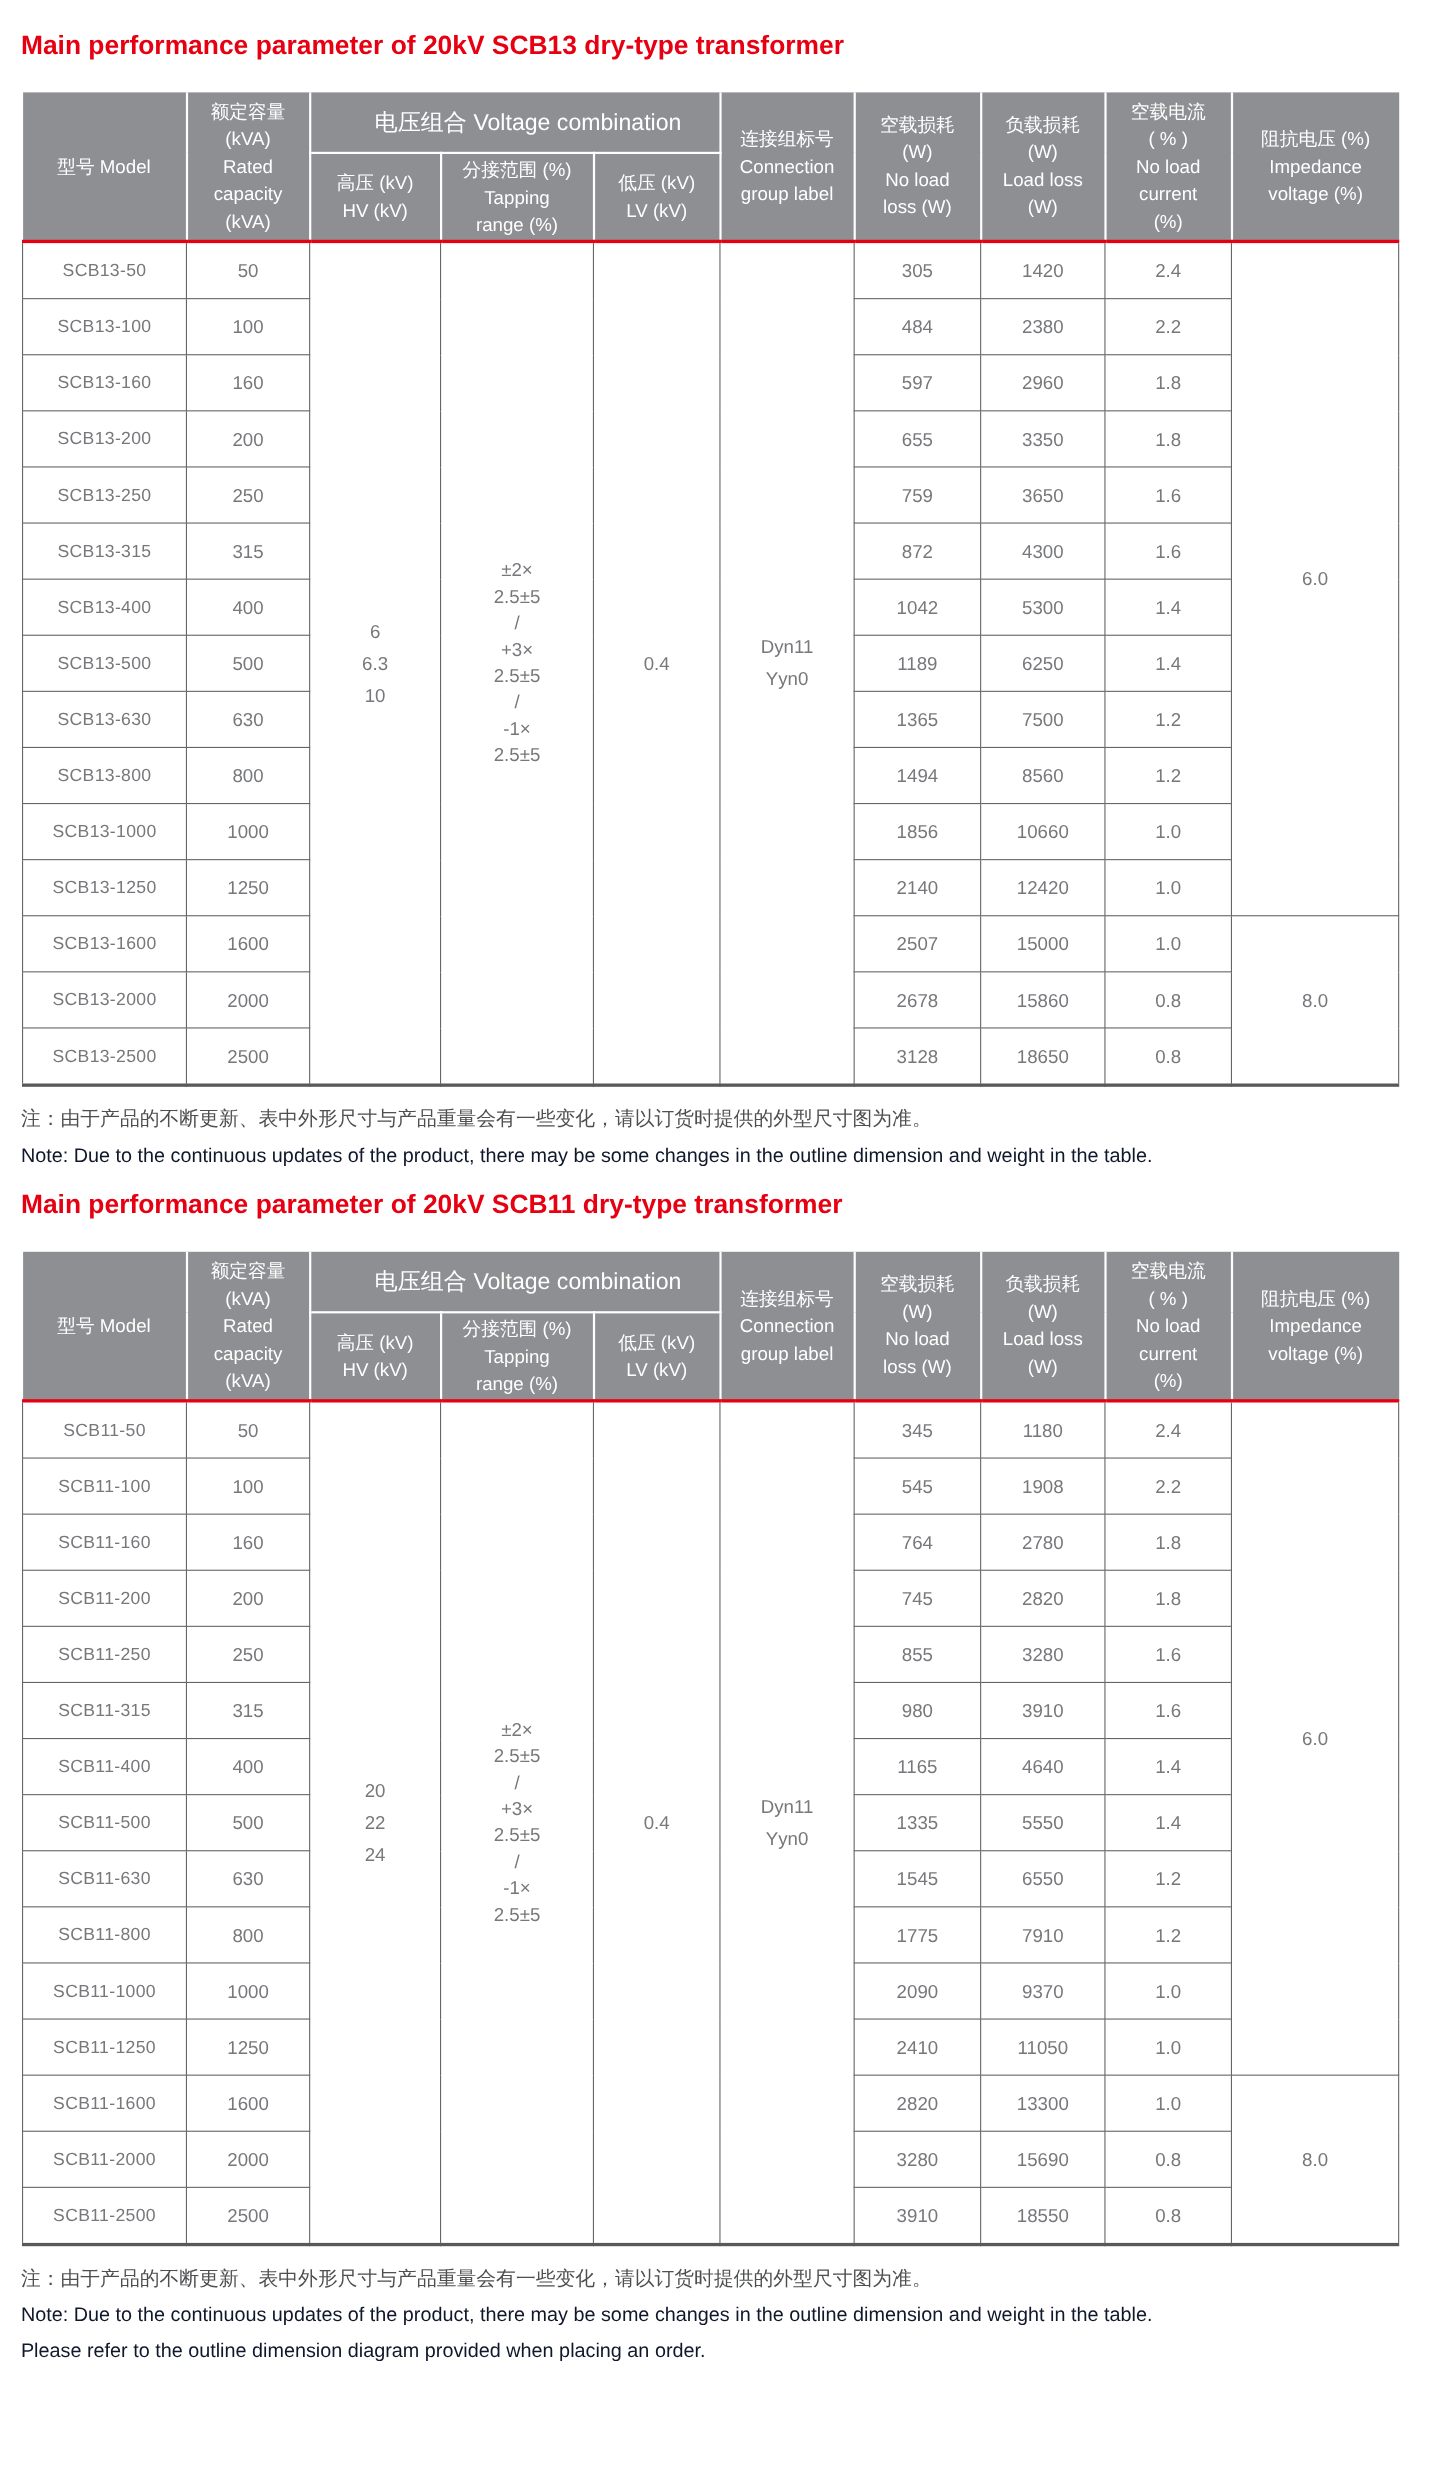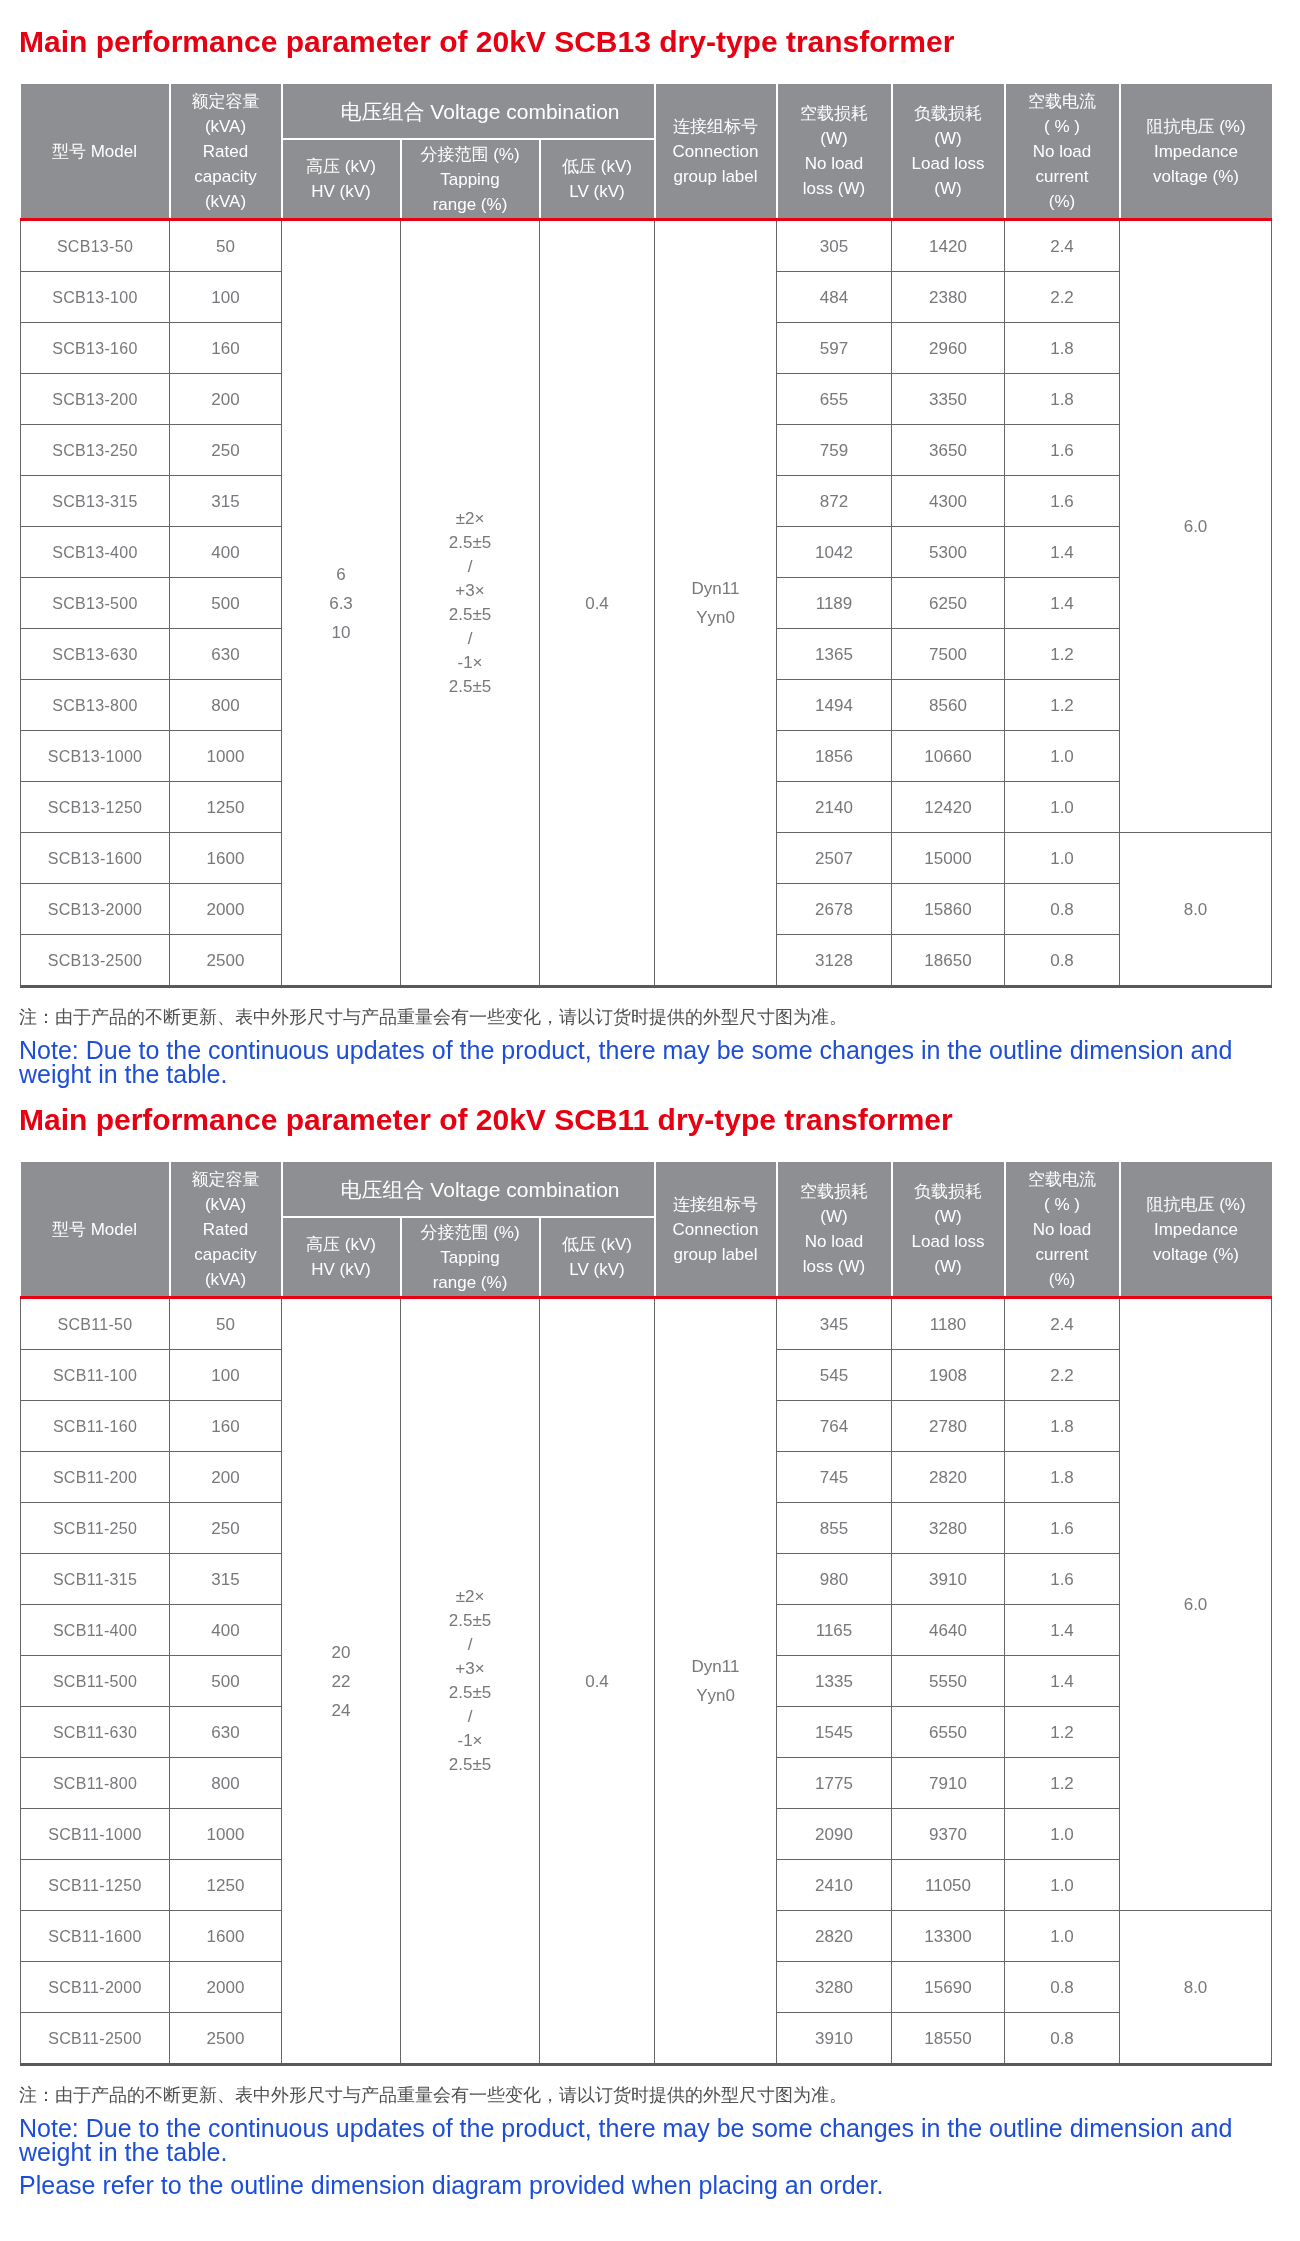--- a/index.html
+++ b/index.html
@@ -8,21 +8,21 @@
     font-family: "Liberation Sans", sans-serif;
     -webkit-font-smoothing: antialiased;
   }
   .page { padding: 26px 24px 0 19px; }
 
   .title-cn {
     color: #e60012; font-size: 25px; font-weight: bold; line-height: 31px;
     letter-spacing: 0.5px;
   }
   .title-en {
-    color: #e60012; font-size: 30px; font-weight: bold; line-height: 30px;
+    color: #e60012; font-size: 24px; font-weight: bold; line-height: 30px;
     margin-top: 1px;
   }
 
   table.spec-table {
     border-collapse: collapse; table-layout: fixed;
     width: 1251px; margin: 27px 0 0 1px;
     border-bottom: 3px solid #58595b;
   }
   thead th {
     background: #8e8f92; color: #ffffff; font-weight: normal;
@@ -43,21 +43,21 @@
     padding: 0; height: 50px; line-height: 21px;
   }
   tbody tr:first-child td { border-top: 3px solid #e60012; }
   td.model-cell { font-size: 16px; letter-spacing: 0.3px; }
   td.hv-cell, td.connection-group-cell { line-height: 29px; }
   td.tapping-range-cell { line-height: 24px; }
 
   .notes { margin-top: 17px; }
   .note { margin: 0; }
   .note-cn { color: #4e4f51; font-size: 18px; line-height: 24px; }
-  .note-en { color: #1d4ed8; font-size: 25px; line-height: 24px; margin-top: 9px; }
+  .note-en { color: #0f172a; font-size: 18px; line-height: 24px; margin-top: 9px; }
   .section-2 .title-block { margin-top: 19px; }
 </style>
 </head>
 <body>
 
 <div class="page">
 
   <div class="section section-1">
     <div class="title-block">
       <div class="title-en">Main performance parameter of 20kV SCB13 dry-type transformer</div>

